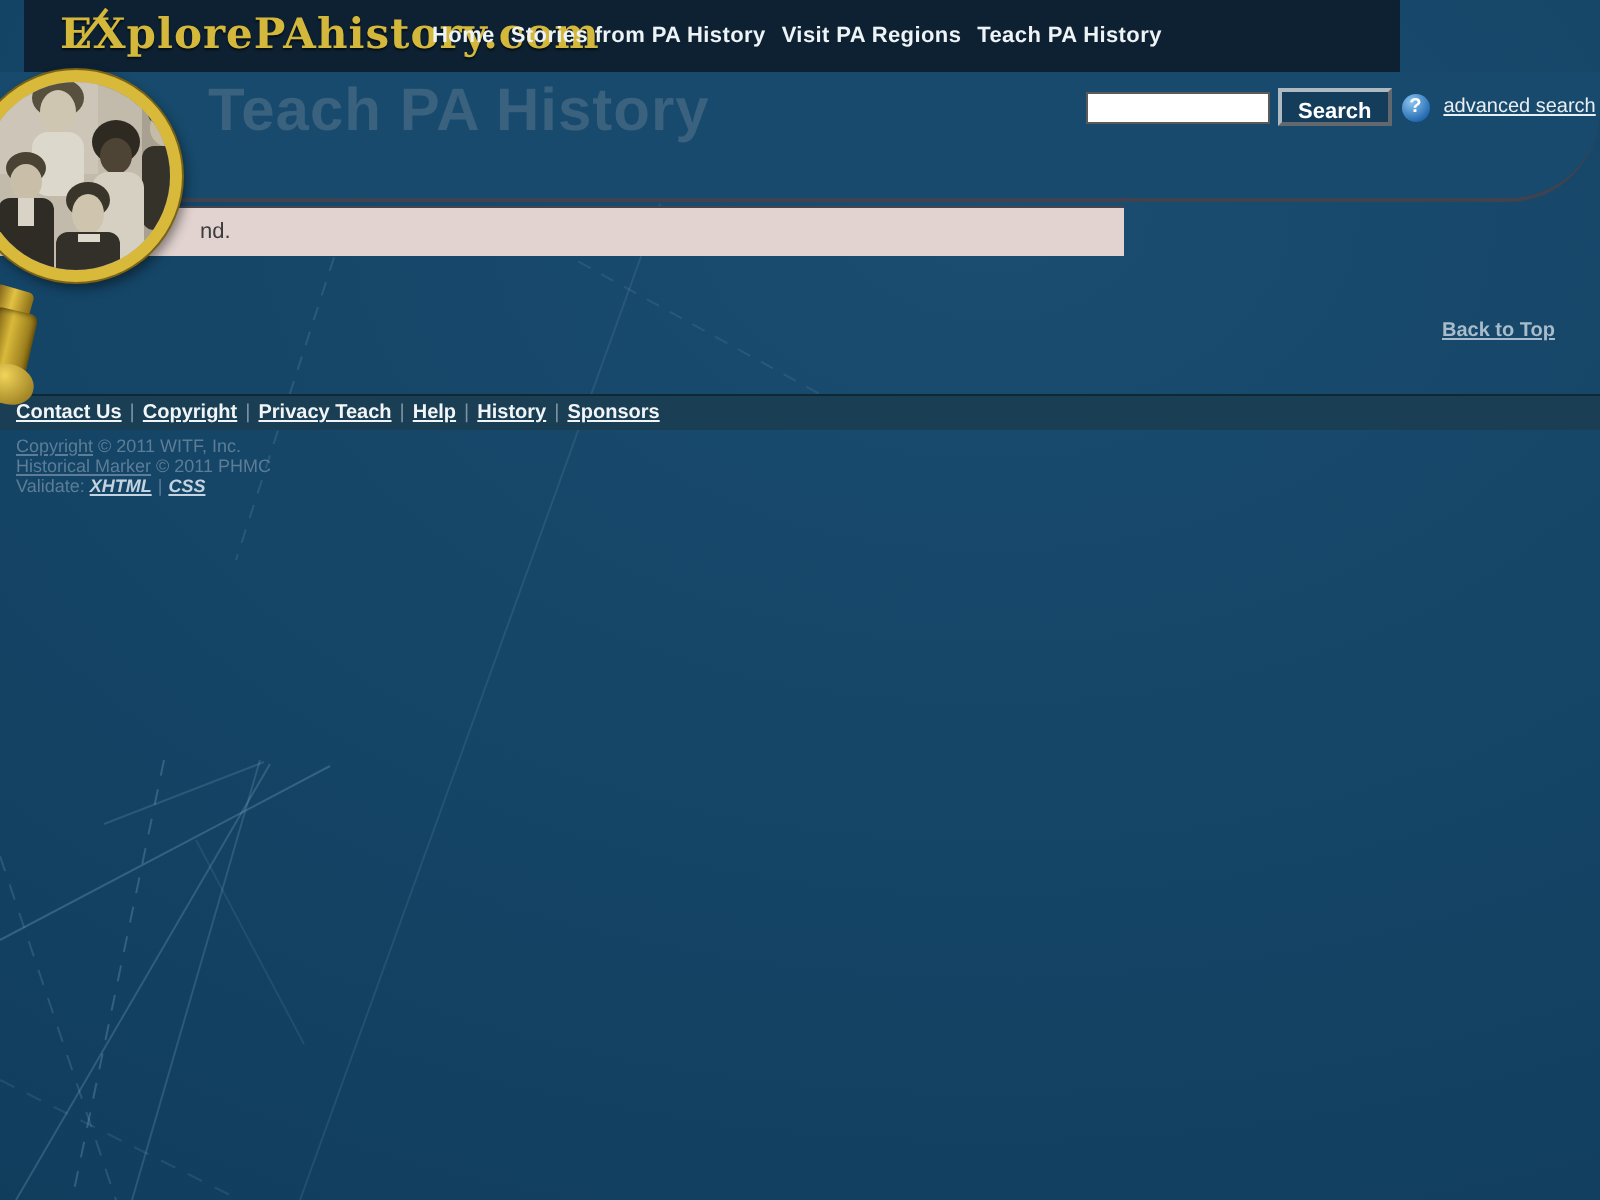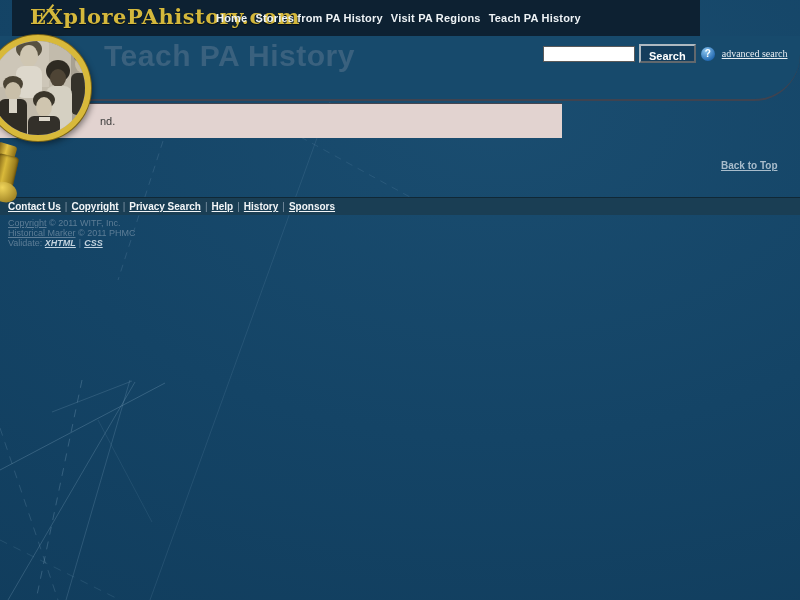--- a/index.html
+++ b/index.html
@@ -56,26 +56,26 @@
     background:#143d5c; color:#ffffff; font-size:11px; font-weight:bold;
     border:2px outset #aeb9c1; cursor:pointer; font-family:"Liberation Sans", sans-serif;
   }
   .help-icon {
     margin-left:5px; width:14px; height:14px; border-radius:50%;
     background:radial-gradient(circle at 35% 28%, #8cc6f0, #2268b0 75%);
     color:#ffffff; font-size:10px; font-weight:bold; text-align:center;
     line-height:14px; cursor:pointer;
   }
   .adv-link {
-    margin-left:7px; color:#e9eef2; font-size:10px; text-decoration:underline; cursor:pointer;font-family:Liberation Serif, serif;
+    margin-left:7px; color:#e9eef2; font-size:10px; text-decoration:underline; cursor:pointer;
   }
 
   
   .message-bar {
-    position:absolute; left:0; top:103px; width:562px; height:35px;
+    position:absolute; left:0; top:103px; width:562px; height:25px;
     background:#e2d3d0; border-top:1px solid #45454f; z-index:11;
     display:flex; align-items:center;
   }
   .message-bar span { margin-left:100px; font-size:11px; color:#3c3c3c; }
 
   
   .magnifier { position:absolute; left:0; top:0; z-index:40; }
   .mag-circle {
     position:absolute; left:-15px; top:35px; width:106px; height:106px;
     border-radius:50%; border:6px solid #d8b93a; overflow:hidden;
@@ -204,21 +204,21 @@
     </div>
     <div class="mag-collar"></div>
     <div class="mag-shaft"></div>
     <div class="mag-knob"></div>
   </div>
 
   <a class="back-to-top">Back to Top</a>
 
   <div class="footer-band">
     <div class="links">
-      <a>Contact Us</a><span class="sep">|</span><a>Copyright</a><span class="sep">|</span><a>Privacy Search</a><span class="sep">|</span><a>Help</a><span class="sep">|</span><a>History</a><span class="sep">|</span><a>Sponsors</a>
+      <a>Contact Us</a><span class="sep">|</span><a>Copyright</a><span class="sep">|</span><a>Privacy Teach</a><span class="sep">|</span><a>Help</a><span class="sep">|</span><a>History</a><span class="sep">|</span><a>Sponsors</a>
     </div>
   </div>
 
   <div class="copyright">
     <div><a>Copyright</a><span> © 2011 WITF, Inc.</span></div>
     <div><a>Historical Marker</a><span> © 2011 PHMC</span></div>
     <div class="validate"><span>Validate: </span><a>XHTML</a><span class="sep">|</span><a>CSS</a></div>
   </div>
 
 </div>

